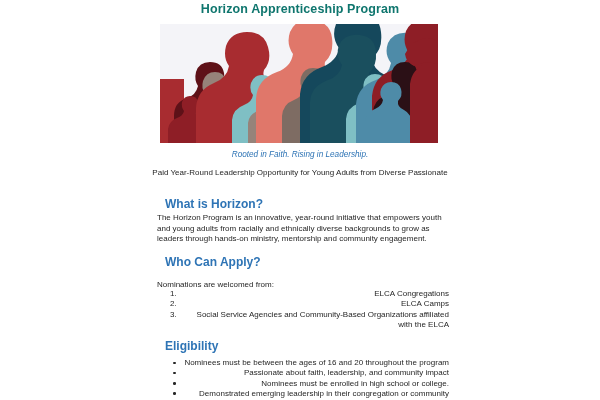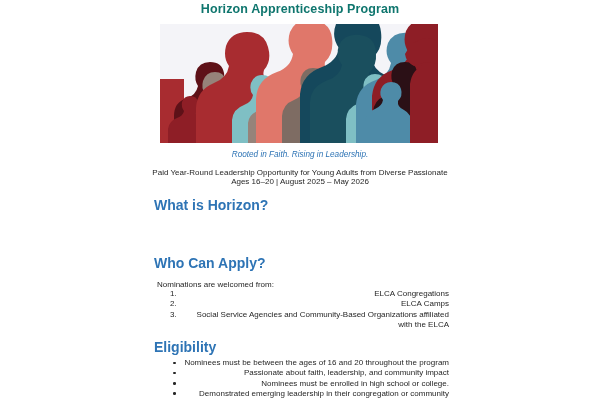--- a/index.html
+++ b/index.html
@@ -57,22 +57,22 @@
     width: 600px;
     text-align: center;
     font-size: 8px;
     color: #262626;
   }
   .sub-line-1 { top: 168px; }
   .sub-line-2 { top: 177px; }
 
   .section-head {
     position: absolute;
-    left: 154px;
-    font-size: 14px;
+    left: 165px;
+    font-size: 12px;
     font-weight: bold;
     color: #2E74B5;
   }
   .body-text {
     position: absolute;
     left: 157px;
     font-size: 8px;
     color: #262626;
     line-height: 10.5px;
     width: 290px;
@@ -143,23 +143,23 @@
       <path d="M213 119 L213 88 Q214 76 225 72 Q233 69 234 61 Q230 55 232 47 Q235 38 245 38 Q255 38 257 47 Q259 56 253 63 Q251 70 260 75 Q271 80 271 94 L271 119 Z" fill="#2B1016"></path>
       <path d="M205 119 L205 98 Q206 88 215 85 Q222 82 223 76 Q219 71 221 65 Q224 58 231 58 Q239 58 241 65 Q243 72 238 77 Q237 83 244 86 Q252 90 252 101 L252 119 Z" fill="#4E8BA8"></path>
       <path d="M250 119 L250 60 Q252 44 268 39 Q278 35 280 26 L280 119 Z" fill="#8E1E26"></path>
       <rect x="262" y="0" width="16" height="119" fill="#8E1E26"></rect>
       <path d="M245 30 Q252 16 266 14 Q278 13 278 24 L278 40 Q264 36 254 42 Q246 38 245 30 Z" fill="#8E1E26"></path>
     </svg>
   </div>
 
   <div class="tagline">Rooted in Faith. Rising in Leadership.</div>
   <div class="sub-line sub-line-1">Paid Year-Round Leadership Opportunity for Young Adults from Diverse Passionate</div>
-  <div class="sub-line sub-line-2">Ages 16–20 | August 2025 – May 2026</div>
 
   <div class="section-head head-what">What is Horizon?</div>
+  <div class="body-text body-what">The Horizon Program is an innovative, year-round initiative that empowers youth and young adults from racially and ethnically diverse backgrounds to grow as leaders through hands-on ministry, mentorship and community engagement.</div>
 
   <div class="section-head head-who">Who Can Apply?</div>
   <div class="body-text body-who">Nominations are welcomed from:</div>
 
   <div class="list list-who">
     <div class="li">
       <span class="marker">1.</span>
       <span class="txt">ELCA Congregations</span>
     </div>
     <div class="li">

